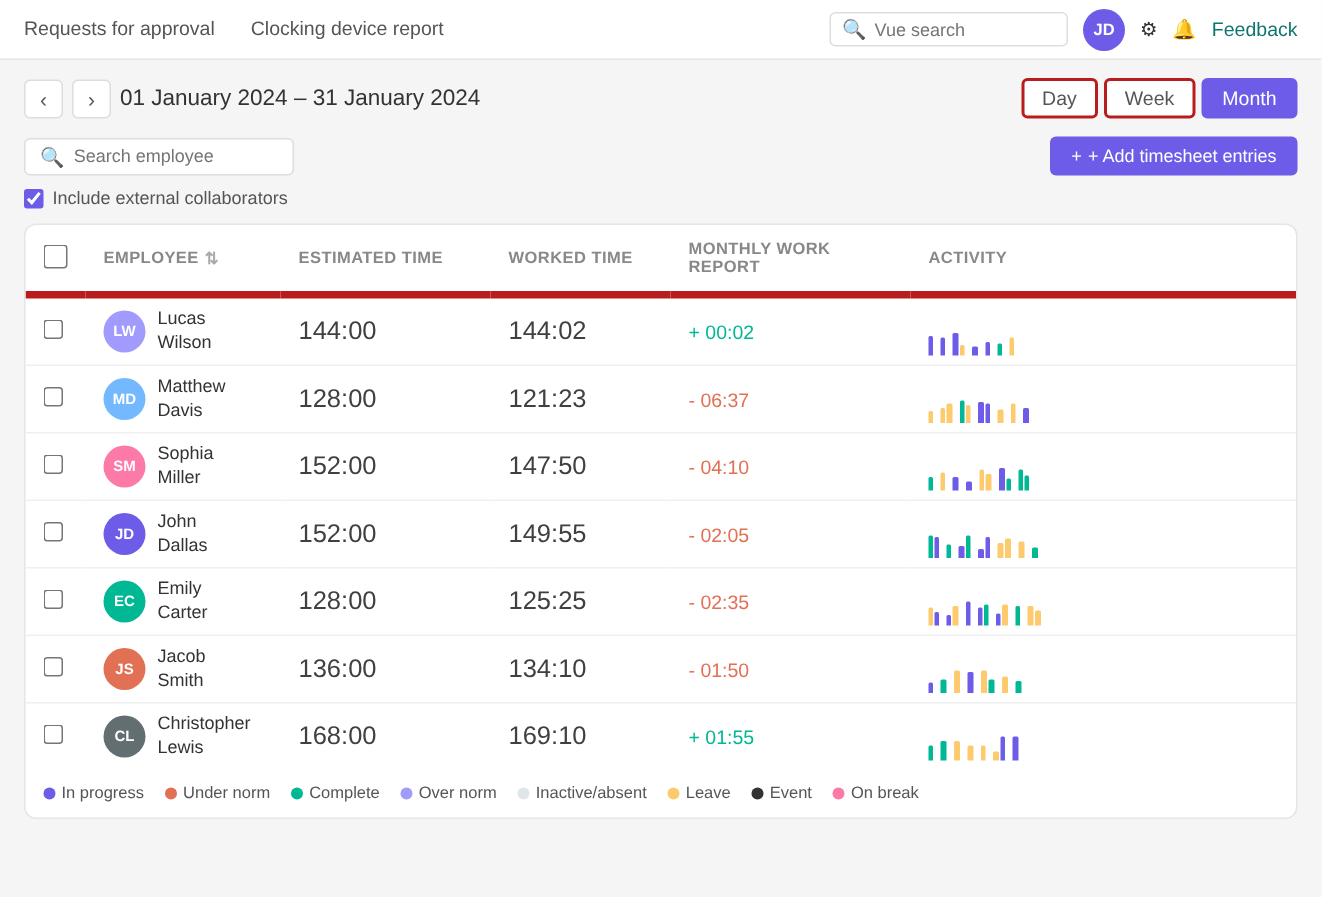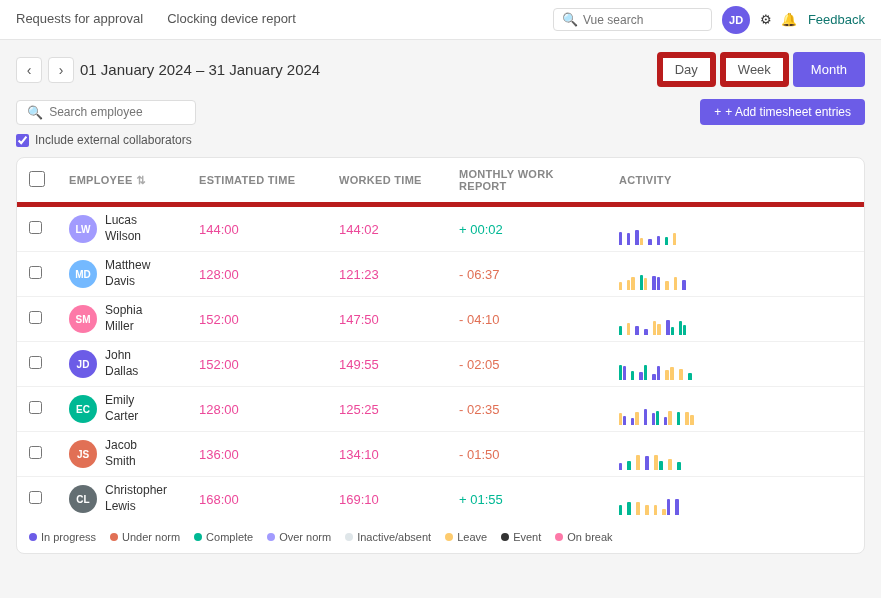--- a/index.html
+++ b/index.html
@@ -18,21 +18,21 @@
 
     
     .main { background: #f5f5f5; padding: 12px 16px; height: calc(598px - 40px); overflow-y: auto; }
 
     
     .date-header { display: flex; align-items: center; justify-content: space-between; margin-bottom: 12px; }
     .date-nav { display: flex; align-items: center; gap: 6px; }
     .nav-arrow { width: 26px; height: 26px; border: 1px solid #ddd; border-radius: 4px; background: #fff; cursor: pointer; display: flex; align-items: center; justify-content: center; font-size: 14px; color: #555; }
     .date-title { font-size: 15px; font-weight: 500; color: #333; }
     .view-btns { display: flex; gap: 4px; }
-    .view-btn { padding: 4px 12px; border-radius: 4px; font-size: 13px; cursor: pointer; border: 6px solid #b91c1c; background: #fff; color: #555; }
+    .view-btn { padding: 4px 12px; border-radius: 4px; font-size: 13px; cursor: pointer; border: 2px solid #b91c1c; background: #fff; color: #555; }
     .view-btn.active { background: #6c5ce7; color: #fff; border-color: #6c5ce7; }
 
     
     .toolbar { display: flex; align-items: center; justify-content: space-between; margin-bottom: 8px; }
     .search-employee { display: flex; align-items: center; border: 1px solid #ddd; border-radius: 4px; padding: 4px 10px; gap: 6px; background: #fff; width: 180px; }
     .search-employee input { border: none; outline: none; font-size: 12px; color: #888; width: 130px; }
     .add-btn { background: #6c5ce7; color: #fff; border: none; border-radius: 4px; padding: 6px 14px; font-size: 12px; cursor: pointer; display: flex; align-items: center; gap: 4px; }
 
     
     .checkbox-row { display: flex; align-items: center; gap: 6px; margin-bottom: 10px; }
@@ -51,21 +51,21 @@
     .col-employee { width: 130px; }
     .col-estimated { width: 140px; }
     .col-worked { width: 120px; }
     .col-monthly { width: 160px; }
     .col-activity { width: auto; }
 
     .employee-cell { display: flex; align-items: center; gap: 8px; }
     .emp-avatar { width: 28px; height: 28px; border-radius: 50%; object-fit: cover; display: flex; align-items: center; justify-content: center; font-size: 10px; font-weight: bold; color: #fff; flex-shrink: 0; }
     .emp-name { font-size: 12px; color: #333; font-weight: 500; line-height: 1.3; }
 
-    .time-val { font-size: 13px; color: #ec4899; }
+    .time-val { font-size: 17px; color: #404040; }
     .diff-pos { color: #00b894; font-size: 13px; }
     .diff-neg { color: #e17055; font-size: 13px; }
 
     
     .activity-cell { display: flex; align-items: flex-end; gap: 2px; height: 32px; }
     .bar-group { display: flex; align-items: flex-end; gap: 1px; margin-right: 3px; }
     .bar { border-radius: 1px 1px 0 0; }
 
     
     .legend { display: flex; align-items: center; gap: 14px; padding: 10px 12px; flex-wrap: wrap; }

